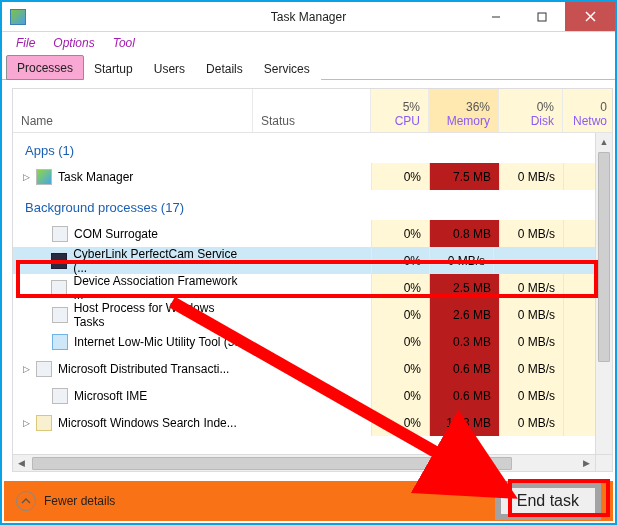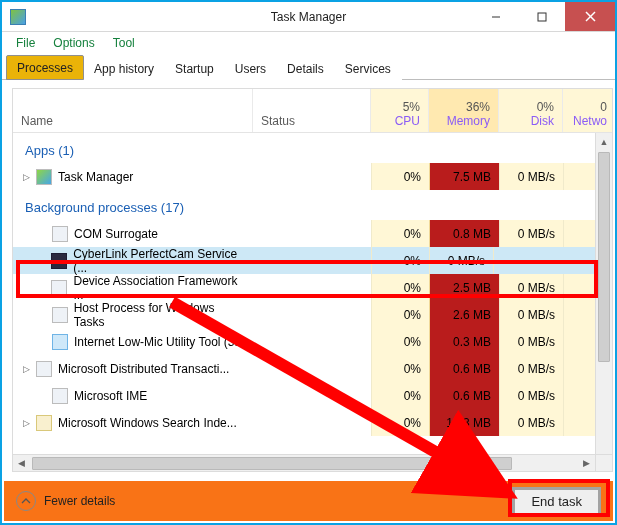--- a/index.html
+++ b/index.html
@@ -37,40 +37,40 @@
     width:46px; display:flex; align-items:center; justify-content:center;
     color:#333; font-size:11px;
   }
   .win-btn.close { background:#c75050; color:#fff; width:50px;}
   .win-btn.close svg { stroke:#fff; }
   
   .menubar {
     height:22px; display:flex; align-items:center; padding:0 6px;
     gap:2px; background:#fff;
   }
-  .menubar span { padding:3px 8px; color:#15803d; }
+  .menubar span { padding:3px 8px; color:#a21caf;font-style:italic; }
   
   .tabs {
     height:26px; display:flex; align-items:flex-end;
     padding:0 4px; background:#fff;
     border-bottom:1px solid #bdbdbd;
     position:relative;
   }
   .tab {
     padding:5px 10px 4px 10px; font-size:12px; color:#222;
     border:1px solid transparent;
     border-top-left-radius:2px; border-top-right-radius:2px;
     position:relative; bottom:-1px;
     background:#efefef;
     border:1px solid #c6c6c6;
     border-bottom:1px solid #bdbdbd;
     margin-right:-1px;
   }
   .tab.active {
-    background:#eab308; border:1px solid #bdbdbd; border-bottom:1px solid #fff;
+    background:#f9a8d4; border:1px solid #bdbdbd; border-bottom:1px solid #fff;
     z-index:2;
   }
   .tab:not(.active){
     background:#fff; border:1px solid transparent; border-bottom:none;
   }
   .tab.active { border-color:#8f8f8f; }
   
   .content {
     position:absolute; top:80px; left:2px; right:2px; bottom:45px;
     background:#fff;
@@ -167,22 +167,22 @@
   }
   .fewer {
     display:flex; align-items:center; gap:8px; color:#222;
   }
   .fewer .circ {
     width:20px; height:20px; border:1px solid #888; border-radius:50%;
     display:flex; align-items:center; justify-content:center;
   }
   .endtask {
     margin-left:auto;
-    padding:4px 16px; border:3px solid #a3a3a3; background:#efefef;
-    font-size:13px; color:#222;
+    padding:4px 16px; border:6px solid #a3a3a3; background:#efefef;
+    font-size:16px; color:#222;
     min-width:80px; text-align:center;
   }
   
   .anno { position:absolute; pointer-events:none; }
   .anno.box { border:4px solid #f00; }
   .arrow-svg { position:absolute; pointer-events:none; }
 </style>
 </head>
 <body>
 
@@ -210,21 +210,20 @@
 </div>
 
 <div class="menubar">
   <span>File</span>
   <span>Options</span>
   <span>Tool</span>
 </div>
 
 <div class="tabs">
   <div class="tab active">Processes</div>
-  <div class="tab">App history</div>
   <div class="tab">Startup</div>
   <div class="tab">Users</div>
   <div class="tab">Details</div>
   <div class="tab">Services</div>
 </div>
 
 <div class="content">
   <div class="pane">
 
     <div class="colhead">

